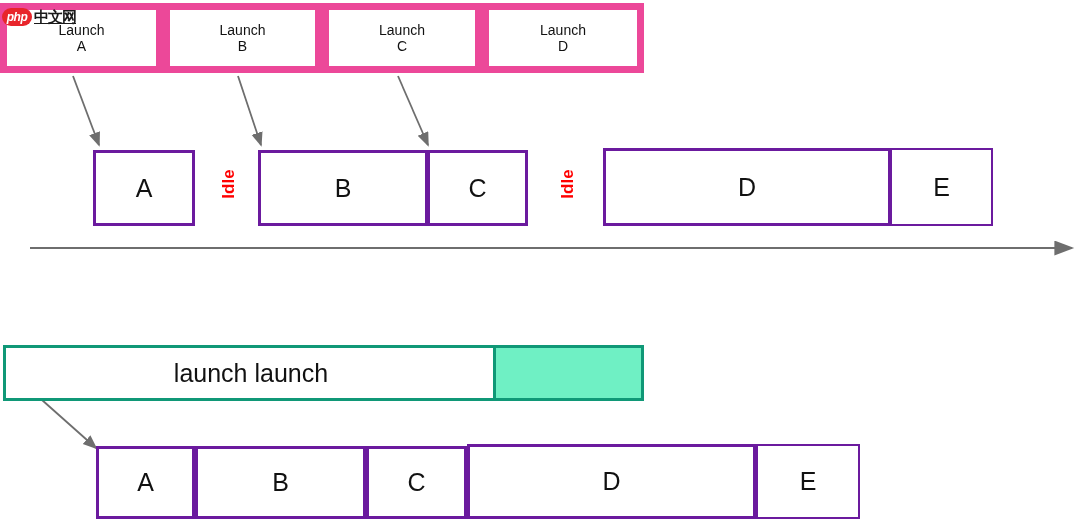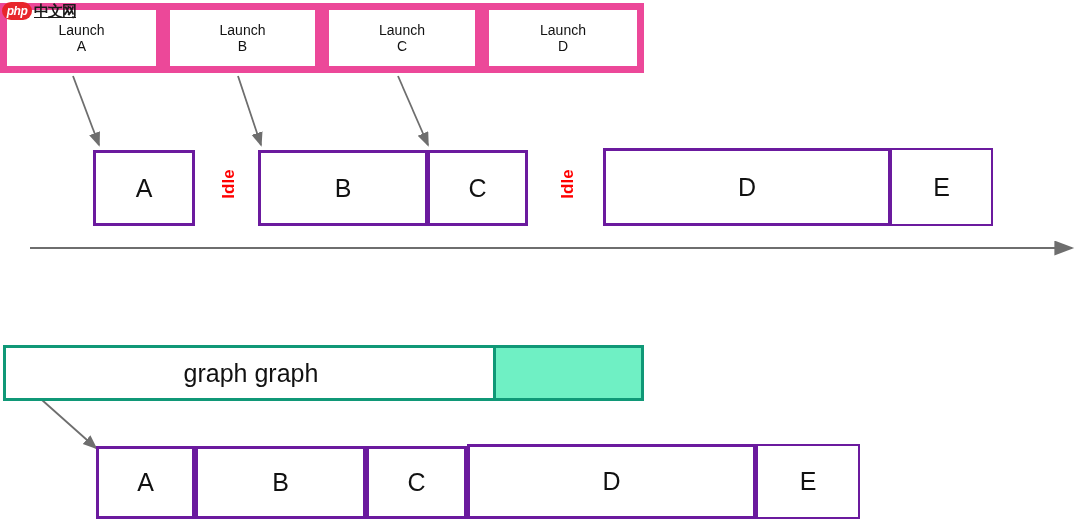--- a/index.html
+++ b/index.html
@@ -83,21 +83,21 @@
     top: 0;
     width: 1080px;
     height: 521px;
     pointer-events: none;
   }
 
   
   .watermark {
     position: absolute;
     left: 2px;
-    top: 1px;
+    top: 7px;
     display: flex;
     align-items: center;
     height: 20px;
     z-index: 30;
   }
   .wm-php {
     width: 30px;
     height: 18px;
     border-radius: 9px;
     background: #E8252B;
@@ -166,21 +166,21 @@
       <div class="box exec-box" style="left: 603px; top: 148px; width: 288px; height: 78px;"><span>D</span></div>
       <div class="box exec-box thin" style="left: 890px; top: 148px; width: 103px; height: 78px;"><span>E</span></div>
     </div>
 
   <div id="idle-layer">
       <div class="idle-label" style="left: 214px; top: 174.352px;">Idle</div>
       <div class="idle-label" style="left: 553px; top: 174.352px;">Idle</div>
     </div>
 
   <div class="graph-bar" id="graph-bar" style="left: 3px; top: 345px; width: 641px; height: 56px;">
-    <div class="graph-bar-label" id="graph-bar-label" style="width: 490px; height: 100%;">graph graph</div>
+    <div class="graph-bar-label" id="graph-bar-label" style="width: 490px; height: 100%;">launch launch</div>
   </div>
   <div class="graph-bar-fill" id="graph-bar-fill" style="left: 493px; top: 345px; width: 151px; height: 56px;"></div>
 
   <div id="graph-exec-row">
       <div class="box exec-box" style="left: 96px; top: 446px; width: 99px; height: 73px;"><span>A</span></div>
       <div class="box exec-box" style="left: 195px; top: 446px; width: 171px; height: 73px;"><span>B</span></div>
       <div class="box exec-box" style="left: 366px; top: 446px; width: 101px; height: 73px;"><span>C</span></div>
       <div class="box exec-box" style="left: 467px; top: 444px; width: 289px; height: 75px;"><span>D</span></div>
       <div class="box exec-box thin" style="left: 756px; top: 444px; width: 104px; height: 75px;"><span>E</span></div>
     </div>

